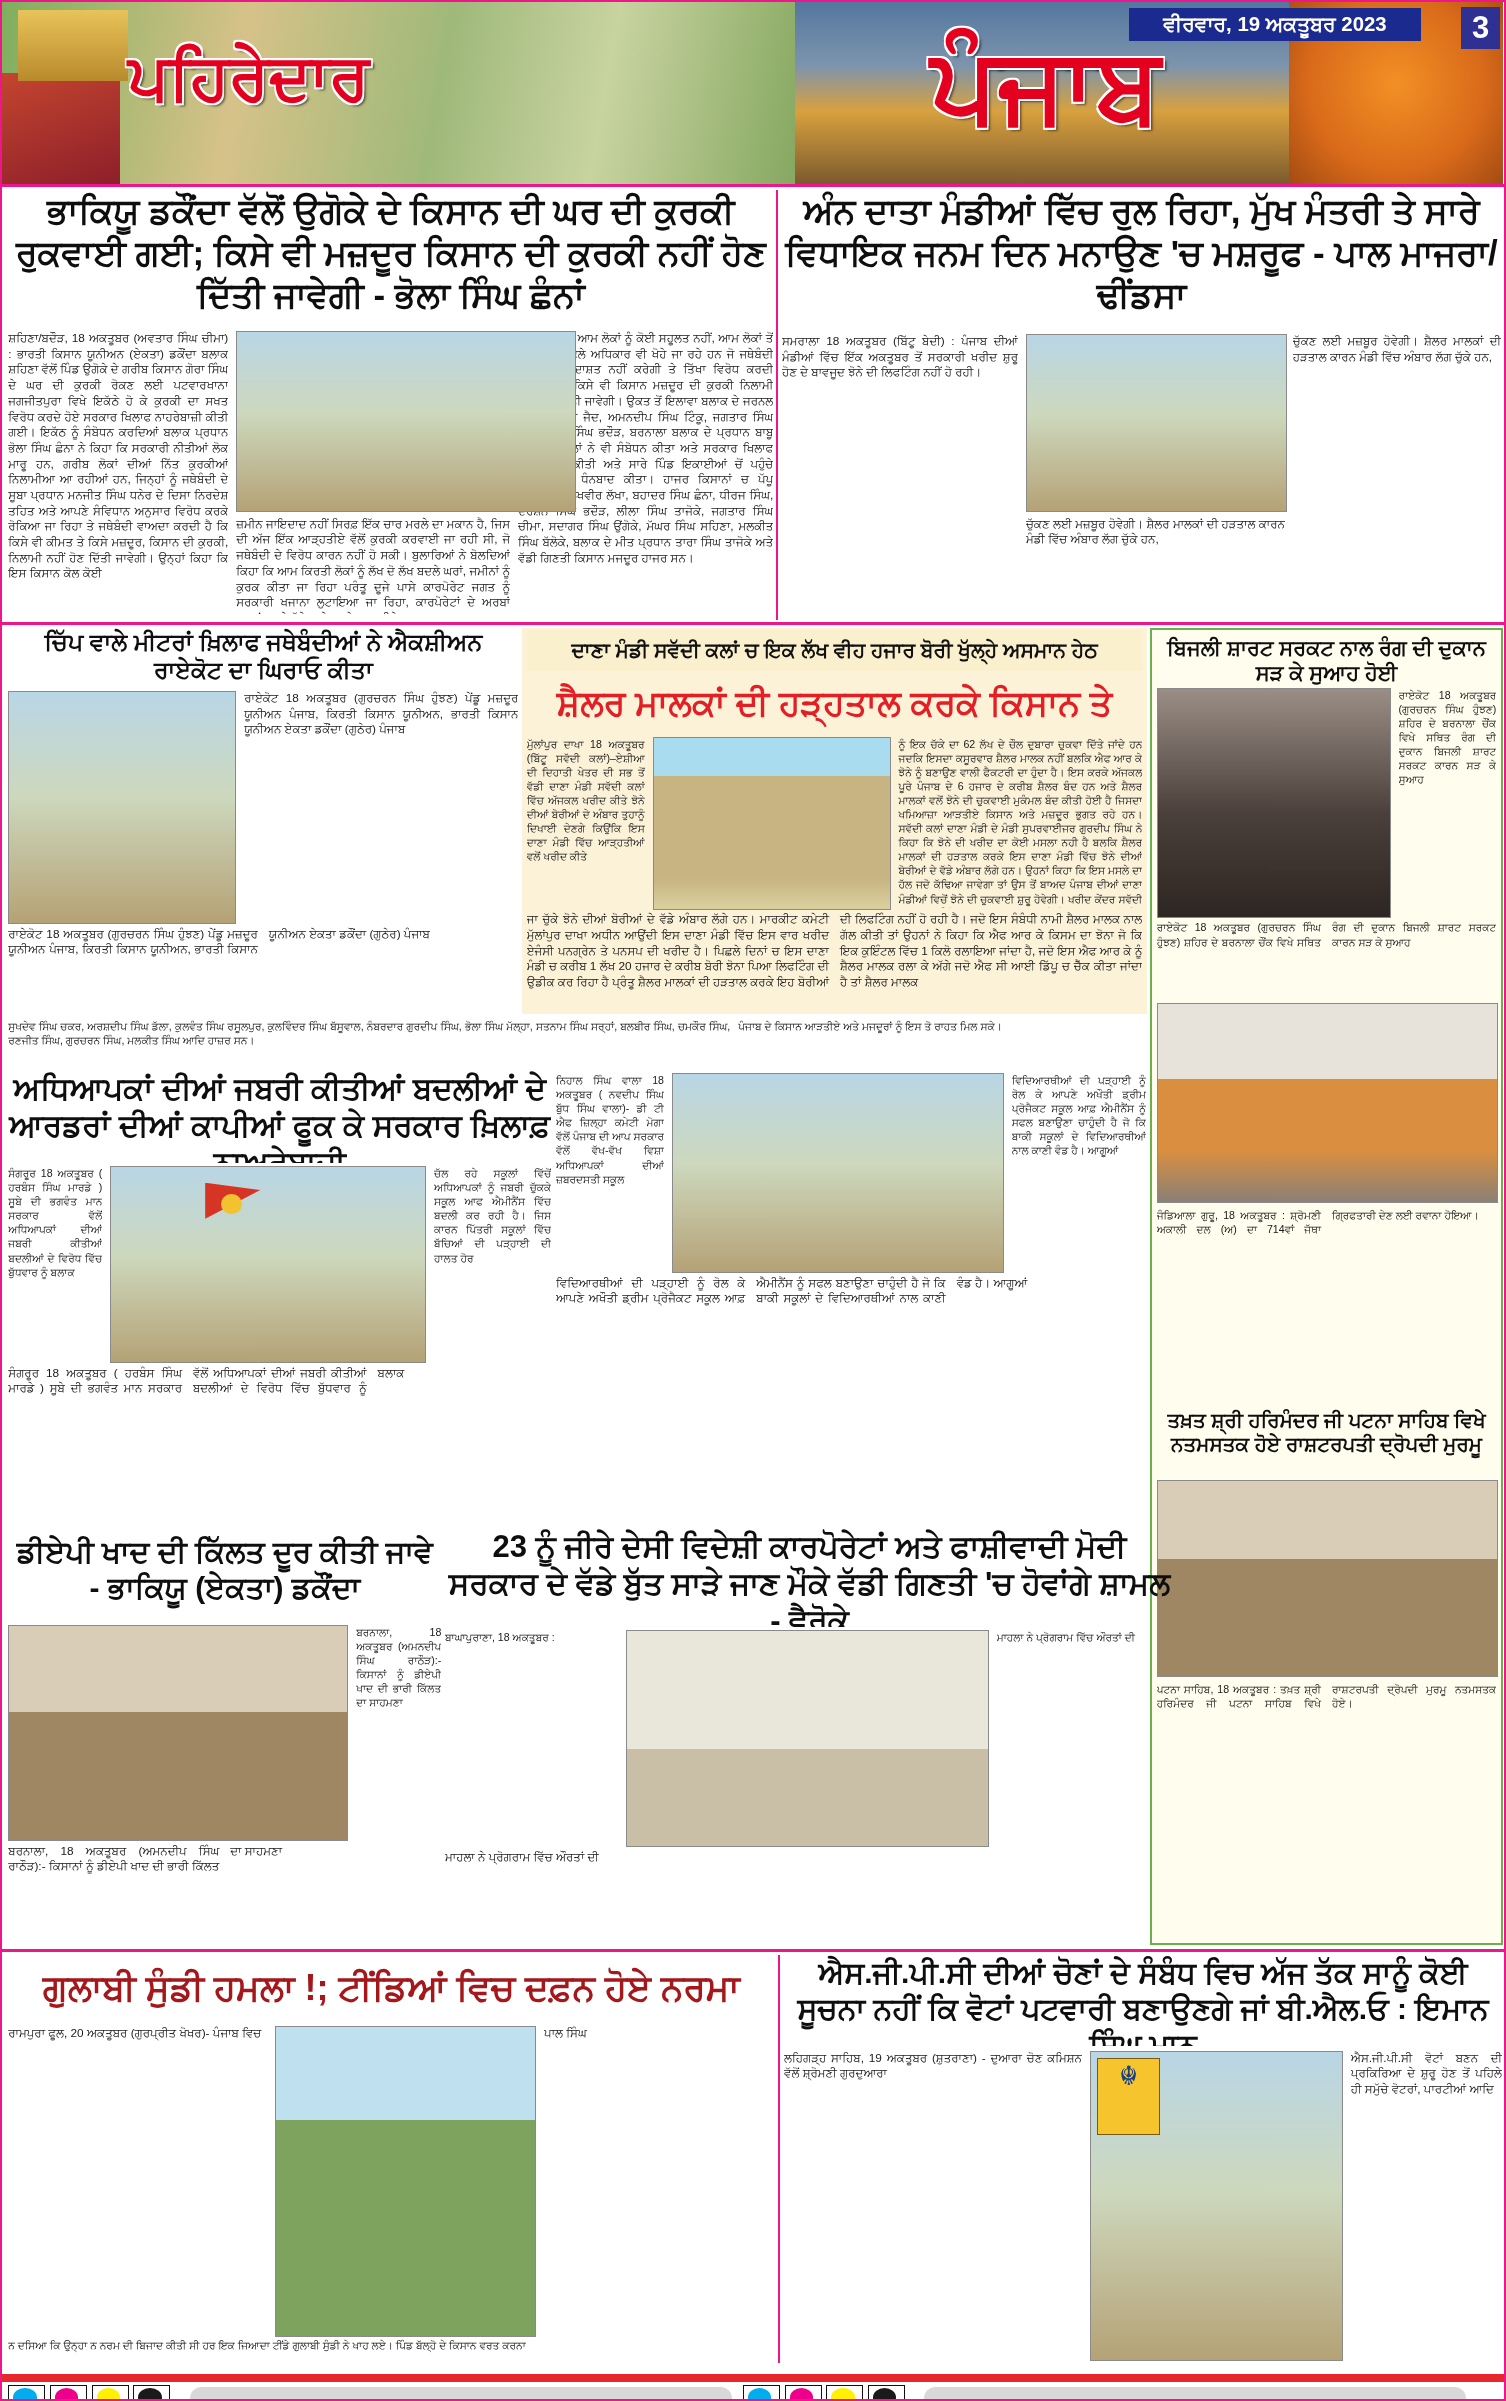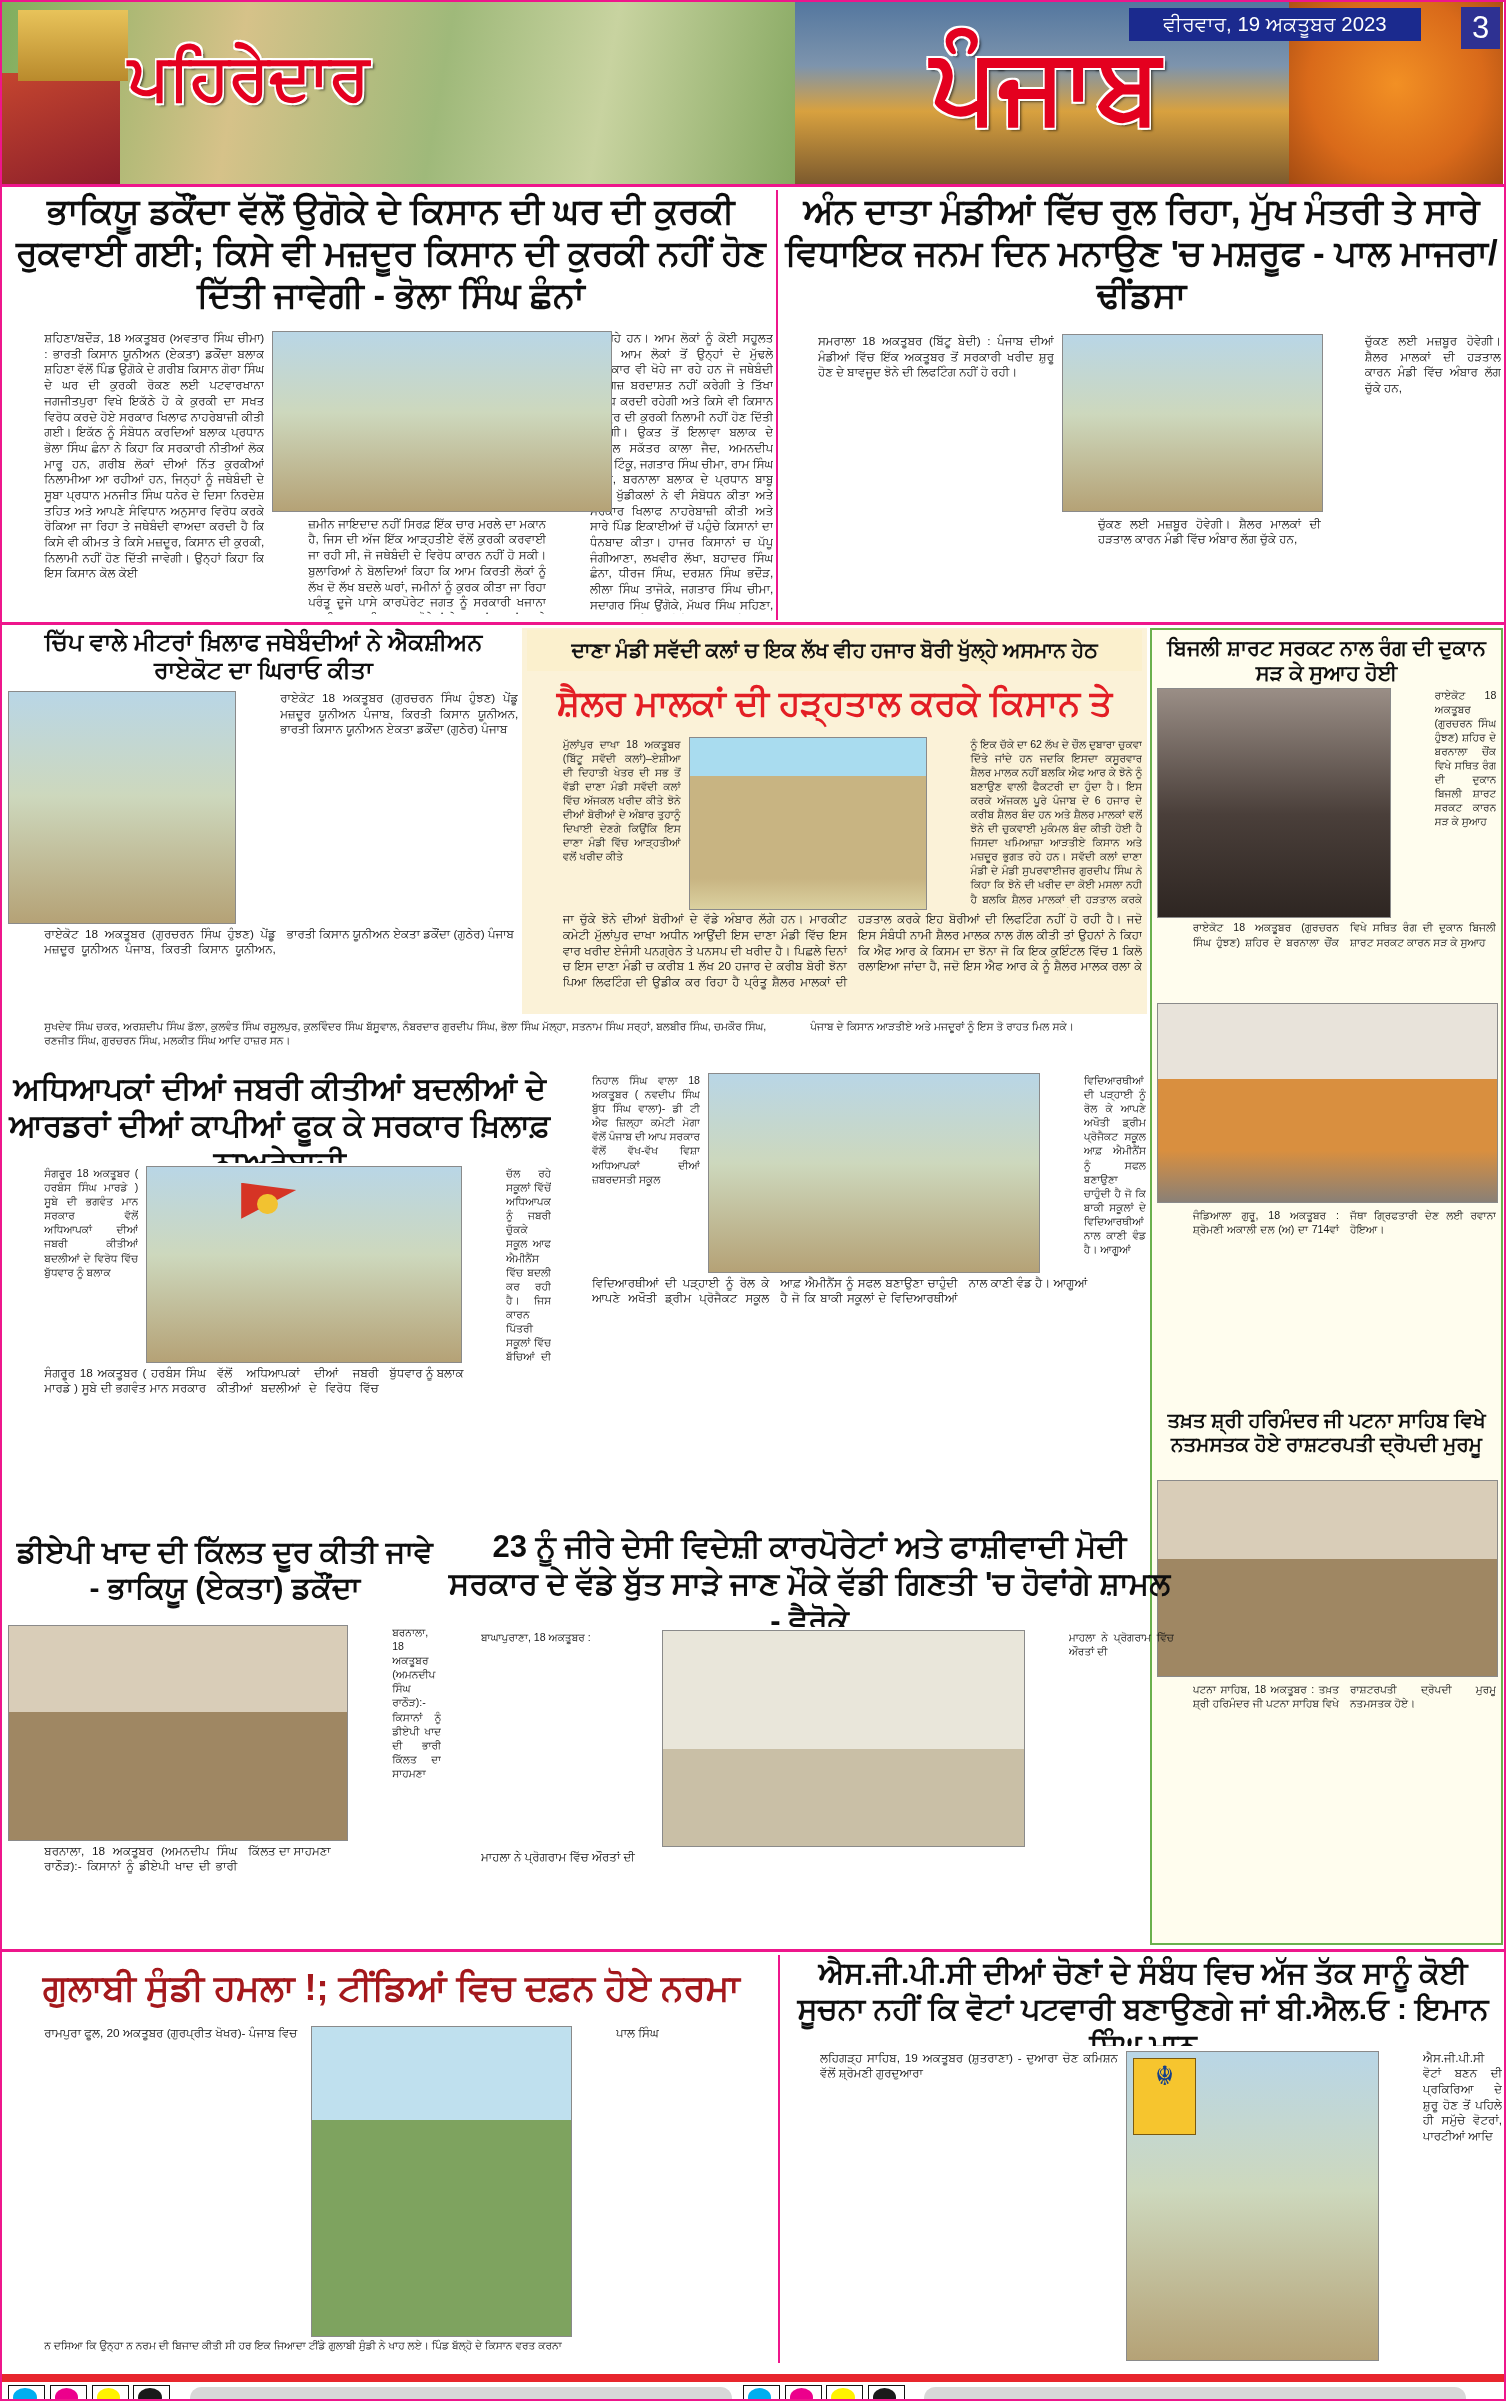--- a/index.html
+++ b/index.html
@@ -2,42 +2,42 @@
 <html style="font-size:12.6px"><head>
 <meta charset="utf-8">
 <style>
   html,body{margin:0;padding:0;background:#ffffff;font-family:"Liberation Sans","DejaVu Sans",sans-serif;}
   .page{position:relative;width:1506px;height:2401px;background:#fff;overflow:hidden;border:2.4px solid #ee168c;box-sizing:border-box;}
   .abs{position:absolute;box-sizing:border-box;}
   .hl{font-weight:bold;color:#0e0e0e;text-align:center;line-height:1.2;overflow:hidden;margin:0;}
   .hl.red{color:#e31e24;}
   .hl.darkred{color:#a4181c;}
   .kicker{font-weight:bold;text-align:center;color:#111;overflow:hidden;}
-  .bodytxt{font-size:11.8px;line-height:1.33;text-align:justify;color:#191919;overflow:hidden;margin-left:36px;}
+  .bodytxt{font-size:11.8px;line-height:1.33;text-align:justify;color:#191919;overflow:hidden;}
   .small{font-size:10.6px;}
   .cols2{column-count:2;column-gap:11px;}
   .cols3{column-count:3;column-gap:11px;}
   .row{display:flex;gap:7.9px;}
   .photo{border:0.8px solid #8a8a8a;overflow:hidden;position:relative;background:linear-gradient(180deg,#b9d6e6 0%,#cdd8bd 45%,#b5a276 100%);flex:none;}
   .ph-sacks{background:linear-gradient(180deg,#a9dcef 0% 22%,#c8b482 22% 82%,#dbd1a0 100%);}
   .ph-burnt{background:linear-gradient(180deg,#9a8e86 0%,#4a3f3a 55%,#2e2622 100%);}
   .ph-cotton{background:linear-gradient(180deg,#bfe0ee 0% 30%,#7ea35f 30% 100%);}
   .ph-orange{background:linear-gradient(180deg,#e8e3da 0% 38%,#d98f3f 38% 74%,#8a8076 100%);}
   .ph-hall{background:linear-gradient(180deg,#e9e6da 0% 55%,#c9bfa6 55% 100%);}
   .ph-indoor{background:linear-gradient(180deg,#d9cdb8 0% 40%,#9f8763 40% 100%);}
   .pinkline{background:#ee168c;}
   .greenbox{border:2.4px solid #6ab04c;background:#fffdee;}
   .creambg{background:#fbf2d8;}
   .flagshape{position:absolute;width:55px;height:36px;background:#d63425;clip-path:polygon(0 0,100% 20%,0 100%);}
   .flagdot{position:absolute;width:20.4px;height:20.4px;border-radius:50%;background:#f2c230;}
   .sign{position:absolute;left:6.3px;top:6.3px;width:61px;height:72px;background:#f6c52e;border:1.6px solid #7a5a10;color:#15408a;font-size:27px;text-align:center;line-height:1.1;padding-top:3.1px;}
   .chip{width:35px;height:27px;background:#fff;border:1.6px solid #111;display:inline-block;margin-right:4.7px;position:relative;}
   .chip i{position:absolute;left:3.9px;top:2.4px;width:23.6px;height:19px;border-radius:50%;}
   .greybar{height:23.6px;border-radius:11.8px;background:#d8d8d8;}
-  .mastbox{color:#fff;font-weight:normal;text-align:center;}
+  .mastbox{color:#fff;font-weight:bold;text-align:center;}
   .redtitle{font-weight:bold;color:#e4001f;text-shadow:1.6px 1.6px 0 #fff,-1.6px -1.6px 0 #fff,1.6px -1.6px 0 #fff,-1.6px 1.6px 0 #fff,3.1px 3.1px 2.4px rgba(0,0,0,.55);}
 </style>
 </head>
 <body>
 
 <div class="page">
 
   <header class="abs" style="left:0;top:0;width:1502px;height:182px;overflow:hidden">
     <div class="abs" style="left:0;top:0;width:793px;height:182px;background:linear-gradient(100deg,#7fae5e 0%,#d6c289 30%,#9fb97a 55%,#c8d3a0 75%,#86a861 100%)"></div>
     <div class="abs" style="left:0;top:71px;width:118px;height:111px;background:linear-gradient(160deg,#c4452f,#8c1f2a)"></div>

